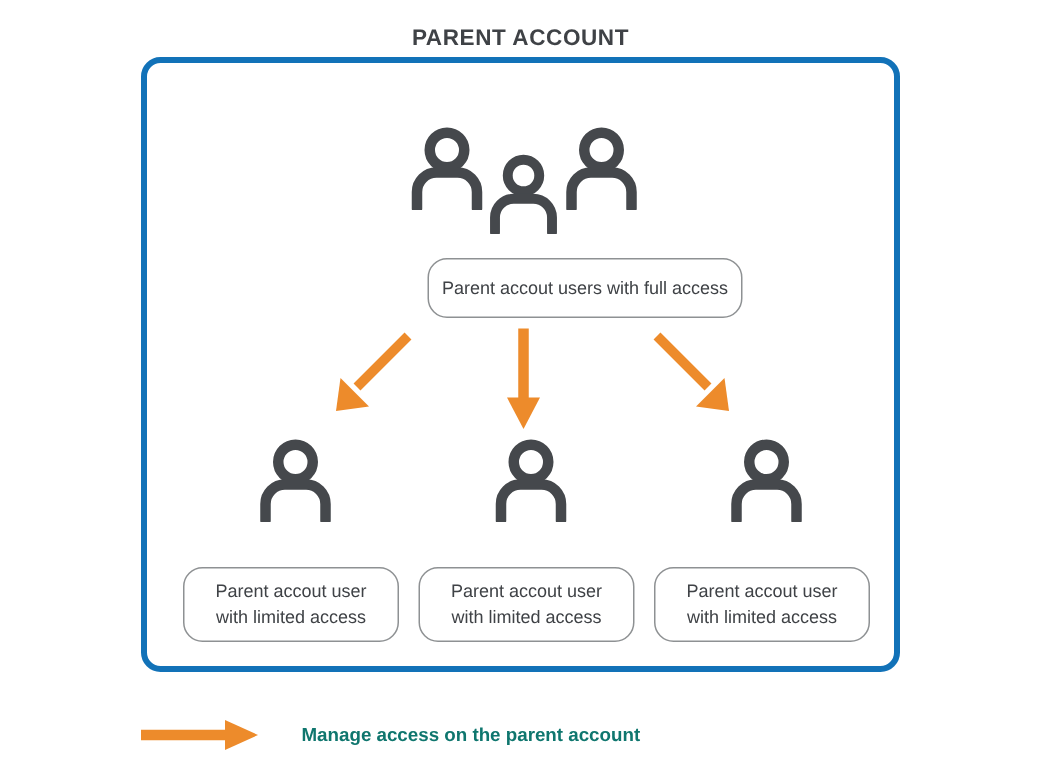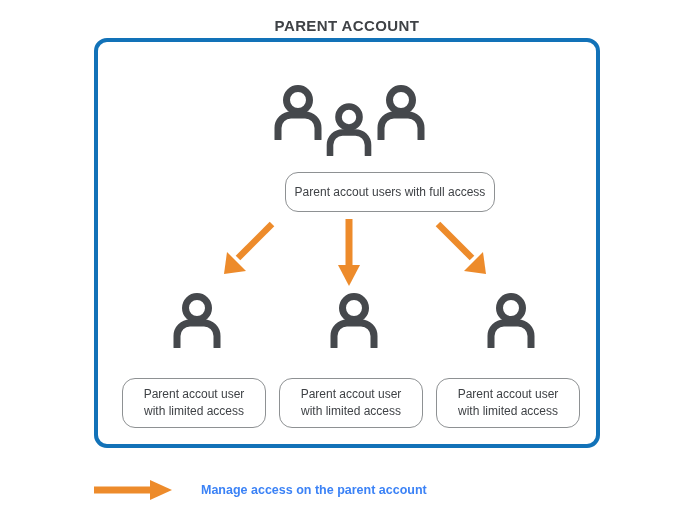--- a/index.html
+++ b/index.html
@@ -112,21 +112,21 @@
   }
   .legend-arrow {
     width: 80px;
     height: 24px;
     flex: 0 0 auto;
   }
   .legend-text {
     margin-left: 27px;
     font-size: 12.5px;
     font-weight: bold;
-    color: #3b82f6;
+    color: #0f766e;
     white-space: nowrap;
   }
 </style>
 </head>
 <body>
 
 <div class="page-title">PARENT ACCOUNT</div>
 
 <div class="account-panel">
 

